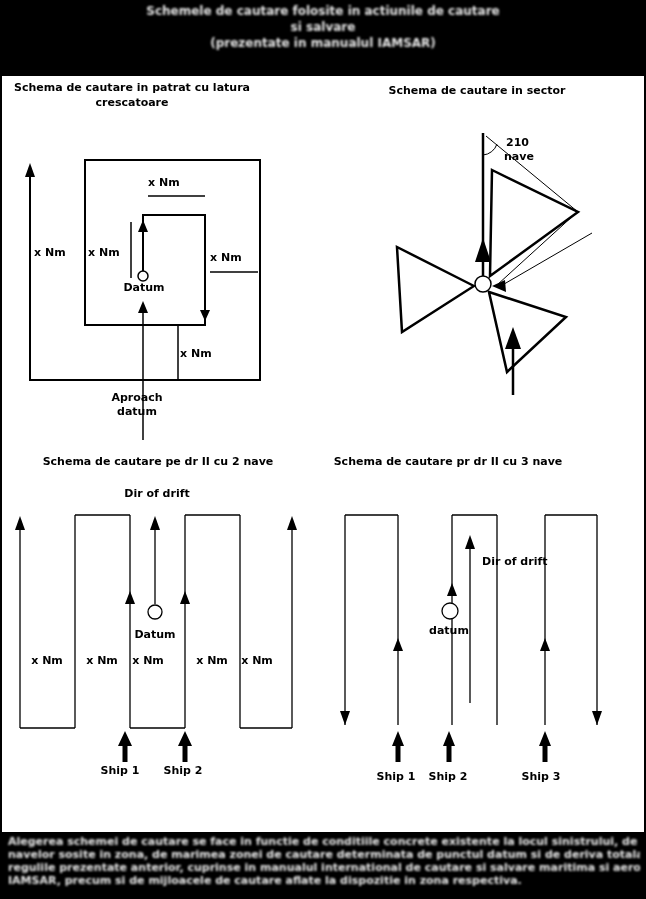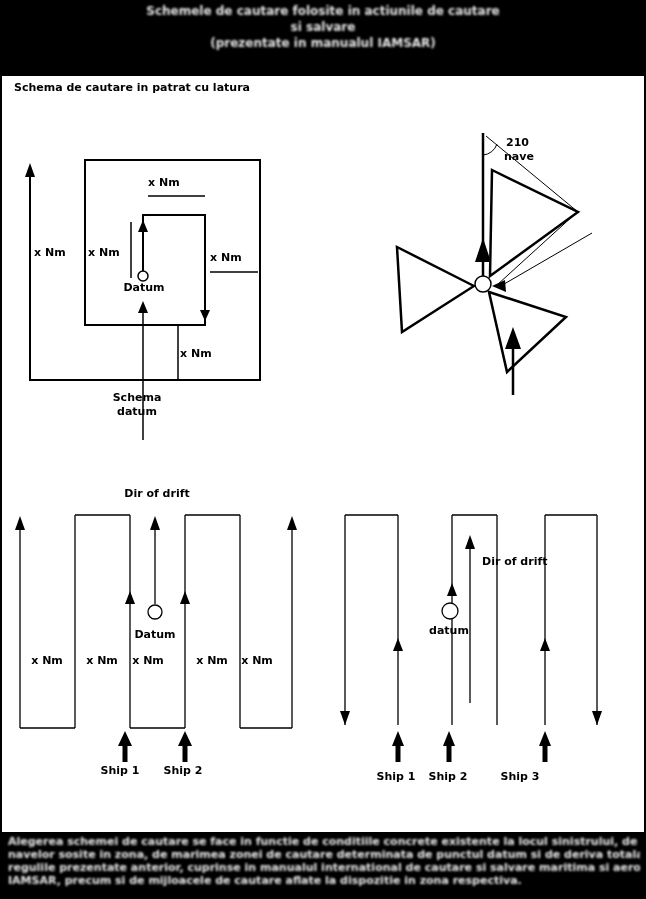--- a/index.html
+++ b/index.html
@@ -20,20 +20,21 @@
 
 <div id="screen">
 
   <div class="band-text" style="top:4px">Schemele de cautare folosite in actiunile de cautare</div>
   <div class="band-text" style="top:20px">si salvare</div>
   <div class="band-text" style="top:36px">(prezentate in manualul IAMSAR)</div>
 
   <div id="paper"></div>
 
   <div class="lbl ctr" style="left:6px;top:81px;width:252px">Schema de cautare in patrat cu latura</div>
+  <div class="lbl ctr" style="left:6px;top:96px;width:252px">crescatoare</div>
 
   <svg style="left:10px;top:113px" width="292" height="340">
     <path d="M20 62 L20 267 L250 267 L250 47 L75 47 L75 212 L195 212 L195 102 L133 102 L133 163" stroke="#000" stroke-width="2" fill="none"></path>
     <polygon points="15,64 25,64 20,50" fill="#000"></polygon>
     <polygon points="190,197 200,197 195,208" fill="#000"></polygon>
     <polygon points="128,119 138,119 133,107" fill="#000"></polygon>
     <line x1="138" y1="83" x2="195" y2="83" stroke-width="1.5"></line>
     <line x1="200" y1="159" x2="248" y2="159" stroke-width="1.5"></line>
     <line x1="121" y1="109" x2="121" y2="165" stroke-width="1.5"></line>
     <line x1="168" y1="212" x2="168" y2="267" stroke-width="1.5"></line>
@@ -41,43 +42,45 @@
     <polygon points="128,200 138,200 133,188" fill="#000"></polygon>
     <circle cx="133" cy="163" r="5" fill="#fff" stroke="#000" stroke-width="1.5"></circle>
   </svg>
 
   <div class="lbl" style="left:148px;top:176px">x Nm</div>
   <div class="lbl" style="left:34px;top:246px">x Nm</div>
   <div class="lbl" style="left:88px;top:246px">x Nm</div>
   <div class="lbl" style="left:210px;top:251px">x Nm</div>
   <div class="lbl" style="left:180px;top:347px">x Nm</div>
   <div class="lbl ctr" style="left:118px;top:281px;width:52px">Datum</div>
-  <div class="lbl ctr" style="left:105px;top:391px;width:64px">Schema</div>
+  <div class="lbl ctr" style="left:105px;top:391px;width:64px">Aproach</div>
   <div class="lbl ctr" style="left:105px;top:405px;width:64px">datum</div>
 
+  <div class="lbl ctr" style="left:352px;top:84px;width:250px">Schema de cautare in sector</div>
 
   <svg style="left:330px;top:105px" width="312" height="300">
     <line x1="153" y1="28" x2="153" y2="171" stroke-width="2.5"></line>
     <polygon points="145,157 161,157 153,133" fill="#000"></polygon>
     <path d="M153 50 A 16 16 0 0 0 167 39" stroke-width="1"></path>
     <line x1="156" y1="31" x2="248" y2="107" stroke-width="1"></line>
     <polygon class="outline" points="162,65 248,107 160,171" stroke-width="2.5"></polygon>
     <polygon class="outline" points="144,181 67,142 72,227" stroke-width="2.5"></polygon>
     <polygon class="outline" points="159,187 236,212 177,267" stroke-width="2.5"></polygon>
     <line x1="245" y1="109" x2="167" y2="180" stroke-width="1"></line>
     <line x1="262" y1="128" x2="169" y2="182" stroke-width="1"></line>
     <polygon points="175,175 176,187 162,181" fill="#000"></polygon>
     <line x1="183" y1="290" x2="183" y2="235" stroke-width="2.5"></line>
     <polygon points="175,244 191,244 183,222" fill="#000"></polygon>
     <circle cx="153" cy="179" r="8" fill="#fff" stroke="#000" stroke-width="1.5"></circle>
   </svg>
 
   <div class="lbl" style="left:506px;top:136px">210</div>
   <div class="lbl" style="left:504px;top:150px">nave</div>
 
+  <div class="lbl ctr" style="left:18px;top:455px;width:280px">Schema de cautare pe dr II cu 2 nave</div>
   <div class="lbl ctr" style="left:107px;top:487px;width:100px">Dir of drift</div>
 
   <svg style="left:10px;top:503px" width="300" height="268">
     <line x1="10" y1="24" x2="10" y2="225" stroke-width="1.3"></line>
     <polygon points="5,27 15,27 10,13" fill="#000"></polygon>
     <line x1="65" y1="12" x2="65" y2="225" stroke-width="1.3"></line>
     <line x1="120" y1="12" x2="120" y2="225" stroke-width="1.3"></line>
     <polygon points="115,101 125,101 120,88" fill="#000"></polygon>
     <line x1="175" y1="12" x2="175" y2="225" stroke-width="1.3"></line>
     <polygon points="170,101 180,101 175,88" fill="#000"></polygon>
@@ -100,20 +103,21 @@
 
   <div class="lbl ctr" style="left:130px;top:628px;width:50px">Datum</div>
   <div class="lbl ctr" style="left:29px;top:654px;width:36px">x Nm</div>
   <div class="lbl ctr" style="left:84px;top:654px;width:36px">x Nm</div>
   <div class="lbl ctr" style="left:130px;top:654px;width:36px">x Nm</div>
   <div class="lbl ctr" style="left:194px;top:654px;width:36px">x Nm</div>
   <div class="lbl ctr" style="left:239px;top:654px;width:36px">x Nm</div>
   <div class="lbl ctr" style="left:95px;top:764px;width:50px">Ship 1</div>
   <div class="lbl ctr" style="left:158px;top:764px;width:50px">Ship 2</div>
 
+  <div class="lbl ctr" style="left:317px;top:455px;width:262px">Schema de cautare pr dr II cu 3 nave</div>
 
   <svg style="left:330px;top:503px" width="312" height="268">
     <line x1="15" y1="12" x2="15" y2="222" stroke-width="1.3"></line>
     <polygon points="10,208 20,208 15,222" fill="#000"></polygon>
     <line x1="68" y1="12" x2="68" y2="222" stroke-width="1.3"></line>
     <polygon points="63,148 73,148 68,135" fill="#000"></polygon>
     <line x1="122" y1="12" x2="122" y2="222" stroke-width="1.3"></line>
     <polygon points="117,93 127,93 122,80" fill="#000"></polygon>
     <line x1="167" y1="12" x2="167" y2="222" stroke-width="1.3"></line>
     <line x1="215" y1="12" x2="215" y2="222" stroke-width="1.3"></line>
@@ -131,20 +135,20 @@
     <line x1="119" y1="259" x2="119" y2="241" stroke-width="5"></line>
     <polygon points="113,243 125,243 119,228" fill="#000"></polygon>
     <line x1="215" y1="259" x2="215" y2="241" stroke-width="5"></line>
     <polygon points="209,243 221,243 215,228" fill="#000"></polygon>
   </svg>
 
   <div class="lbl" style="left:482px;top:555px">Dir of drift</div>
   <div class="lbl ctr" style="left:424px;top:624px;width:50px">datum</div>
   <div class="lbl ctr" style="left:371px;top:770px;width:50px">Ship 1</div>
   <div class="lbl ctr" style="left:423px;top:770px;width:50px">Ship 2</div>
-  <div class="lbl ctr" style="left:495px;top:770px;width:50px">Ship 3</div>
+  <div class="lbl ctr" style="left:516px;top:770px;width:50px">Ship 3</div>
 
   <div class="foot-text" style="top:835px">Alegerea schemei de cautare se face in functie de conditiile concrete existente la locul sinistrului, de numarul</div>
   <div class="foot-text" style="top:848px">navelor sosite in zona, de marimea zonei de cautare determinata de punctul datum si de deriva totala, dupa</div>
   <div class="foot-text" style="top:861px">regulile prezentate anterior, cuprinse in manualul international de cautare si salvare maritima si aeronautica</div>
   <div class="foot-text" style="top:874px">IAMSAR, precum si de mijloacele de cautare aflate la dispozitie in zona respectiva.</div>
 
 </div>
 
 </body></html>

